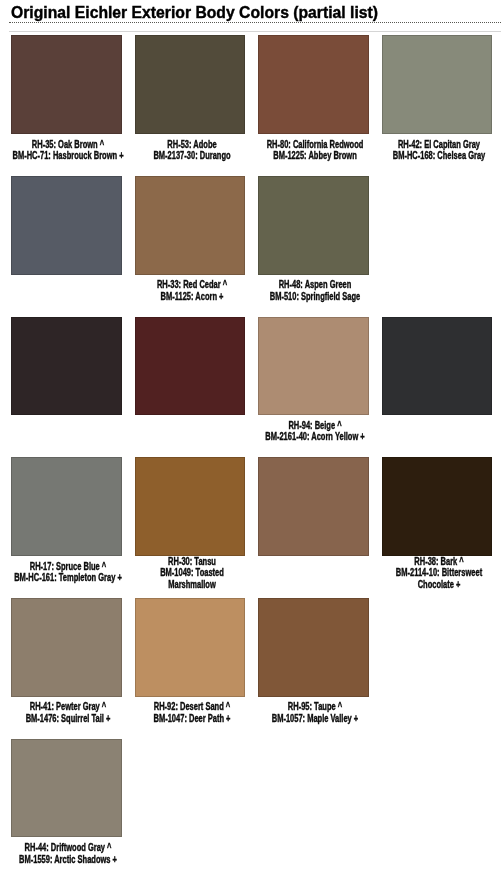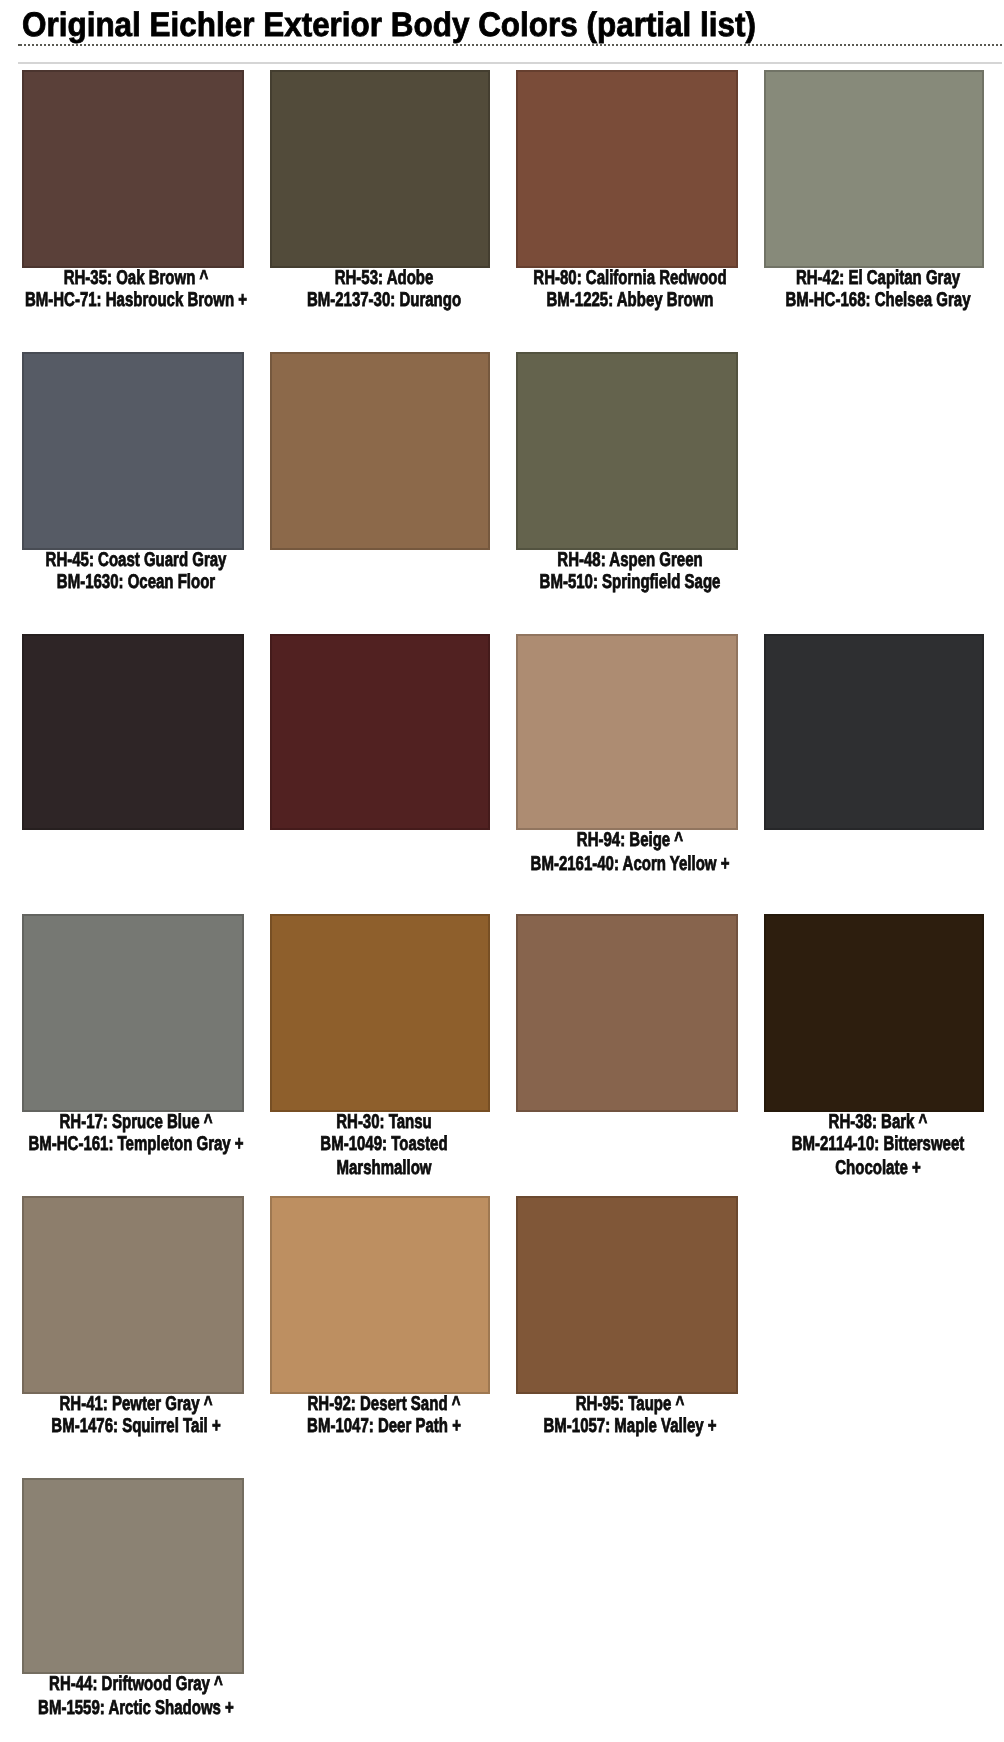--- a/index.html
+++ b/index.html
@@ -51,21 +51,21 @@
     text-align:center;
     font-size:10px;
     font-weight:bold;
     line-height:11.4px;
     color:#0d0d0d;
     white-space:nowrap;
     -webkit-text-stroke:0.4px #0d0d0d;
     flex:1 1 auto;
     display:flex;
     flex-direction:column;
-    justify-content:flex-start;
+    justify-content:center;
     padding-bottom:9.6px;
     box-sizing:border-box;
   }
   .caption > div {
     display:block;
     width:300px;
     margin-left:-93.2px;
     transform:scaleX(0.75);
     transform-origin:50% 50%;
     filter:opacity(1);
@@ -104,27 +104,27 @@
         <div class="swatch" style="background: rgb(135, 138, 122);"></div>
         <div class="caption">
           <div>RH-42: El Capitan Gray</div>
           <div>BM-HC-168: Chelsea Gray</div>
         </div>
       </div>
     </div>
     <div class="row">
       <div class="cell">
         <div class="swatch" style="background: rgb(86, 91, 101);"></div>
-        <div class="caption">
-          <div>RH-45: Coast Guard Gray</div>
-          <div>BM-1630: Ocean Floor</div>
-        </div>
       </div>
       <div class="cell">
         <div class="swatch" style="background: rgb(140, 105, 74);"></div>
+        <div class="caption">
+          <div>RH-33: Red Cedar ^</div>
+          <div>BM-1125: Acorn +</div>
+        </div>
       </div>
       <div class="cell">
         <div class="swatch" style="background: rgb(100, 99, 77);"></div>
         <div class="caption">
           <div>RH-48: Aspen Green</div>
           <div>BM-510: Springfield Sage</div>
         </div>
       </div>
     </div>
     <div class="row">

